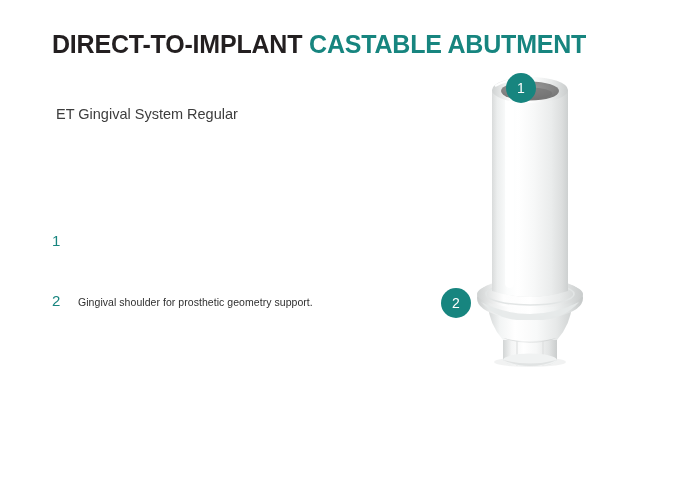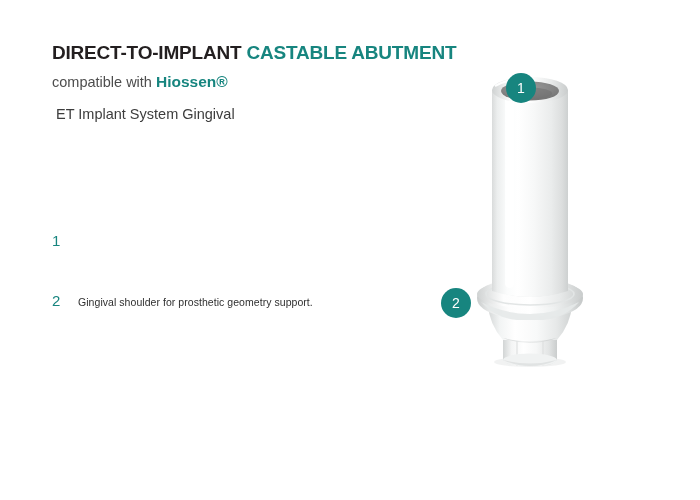--- a/index.html
+++ b/index.html
@@ -20,26 +20,25 @@
     position: absolute;
     inset: 0;
     background: #ffffff;
   }
 
   
   .title {
     position: absolute;
     left: 52px;
     top: 31px;
-    font-size: 19px;
+    font-size: 25px;
     font-weight: bold;
     letter-spacing: -0.2px;
     white-space: nowrap;
     line-height: 1.1;
-    margin-top: 12px;
   }
   .title .t-dark  { color: #231f20; }
   .title .t-teal  { color: #17857f; }
 
   .subtitle1 {
     position: absolute;
     left: 52px;
     top: 73px;
     font-size: 14.5px;
     color: #4d4d4d;
@@ -119,26 +118,22 @@
 </head>
 <body>
 
 <div class="page">
 
   <div class="title">
     <span class="t-dark">DIRECT-TO-IMPLANT</span>
     <span class="t-teal">CASTABLE ABUTMENT</span>
   </div>
 
-  <div class="subtitle1">
-    <span>compatible with</span>
-    <span class="brand">Hiossen®</span>
-  </div>
-
-  <div class="subtitle2">ET Implant System Gingival</div>
+
+  <div class="subtitle2">ET Gingival System Regular</div>
 
   <div class="feature feature-1">
     <span class="feature-num">1</span>
   </div>
 
   <div class="feature feature-2">
     <span class="feature-num">2</span>
     <span class="feature-text">Gingival shoulder for prosthetic geometry support.</span>
   </div>
 

